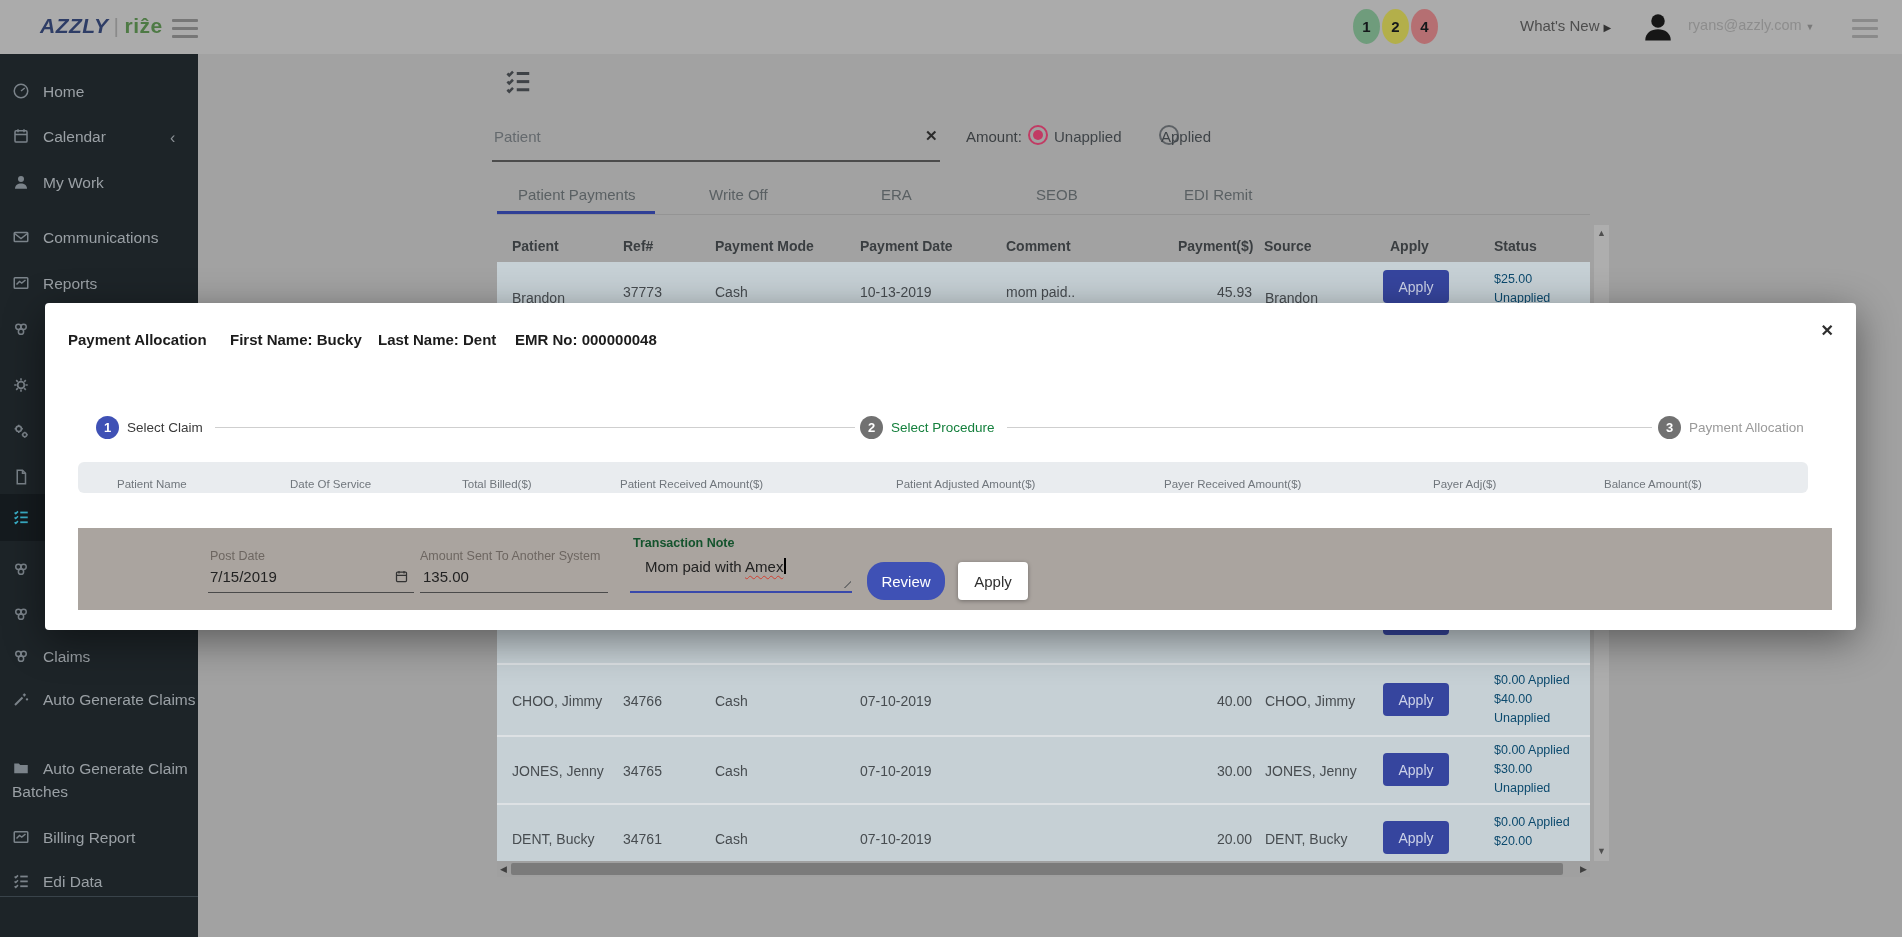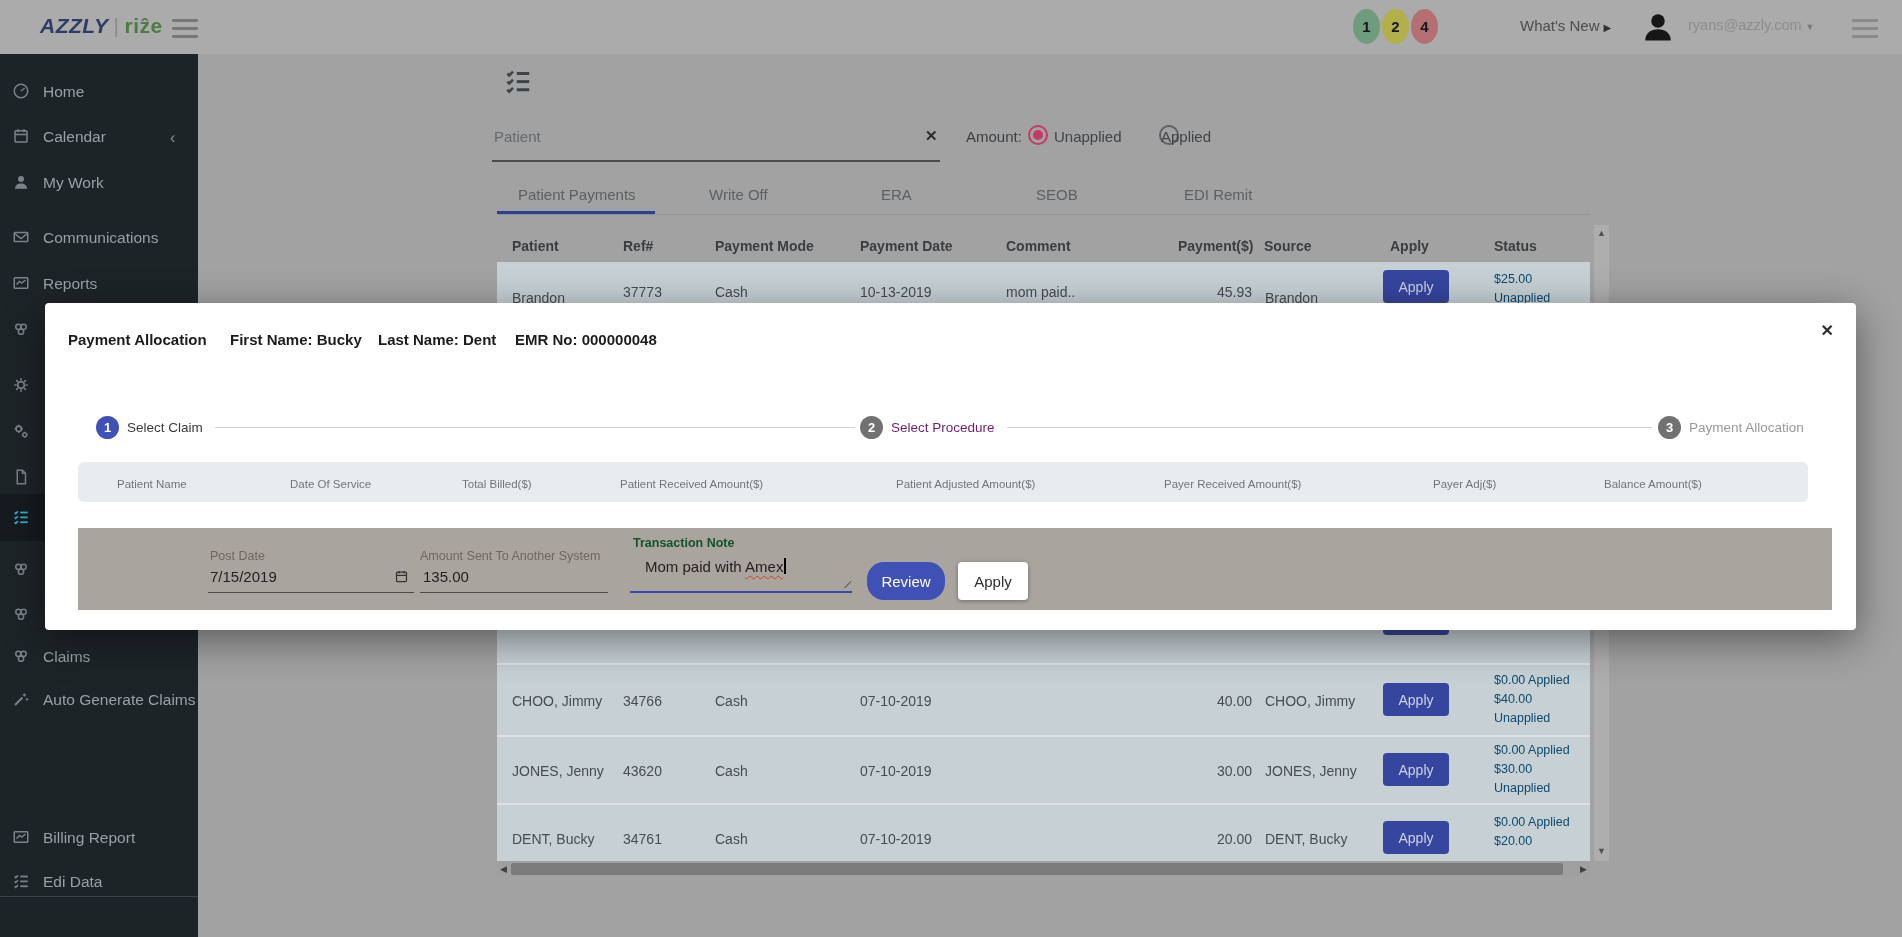--- a/index.html
+++ b/index.html
@@ -56,21 +56,21 @@
   .modal{left:45px;top:303px;width:1811px;height:327px;background:#ffffff;border-radius:4px;box-shadow:0 10px 40px rgba(0,0,0,.45);z-index:10;}
   .modal .hdr{position:absolute;top:28px;font-size:15px;font-weight:bold;color:#1c1c1c;}
   .modal-close{position:absolute;right:22px;top:18px;font-size:16px;font-weight:bold;color:#2f2f2f;cursor:pointer;}
   .pay-panel{position:absolute;left:23px;top:52px;width:1764px;height:40px;border:1px solid #d9d9d9;border-radius:8px;box-shadow:0 2px 3px rgba(0,0,0,.08);}
   .pay-panel .seg{position:absolute;top:11px;font-size:13.5px;color:#6f6f6f;}
   .pay-panel .seg b{color:#111;margin-left:5px;}
   .pay-title{position:absolute;left:17px;top:11px;font-size:14px;font-weight:bold;color:#111;}
   .step-circle{position:absolute;width:23px;height:23px;border-radius:50%;color:#fff;font-size:13px;font-weight:bold;display:flex;align-items:center;justify-content:center;}
   .step-label{position:absolute;font-size:13.5px;}
   .step-line{position:absolute;height:1px;background:#cfcfcf;}
-  .claim-head{position:absolute;left:33px;top:159px;width:1730px;height:40px;background:#e9ecef;border-radius:6px;}
+  .claim-head{position:absolute;left:33px;top:159px;width:1730px;height:31px;background:#e9ecef;border-radius:6px;}
   .claim-th{position:absolute;top:16px;font-size:11.5px;color:#70767c;}
   .form-strip{position:absolute;left:33px;top:225px;width:1754px;height:82px;background:#aaa49f;}
   .f-label{position:absolute;font-size:12.5px;color:#6d6661;}
   .f-value{position:absolute;font-size:15px;color:#222;}
   .f-line{position:absolute;height:1px;background:#4a4a4a;}
   .note-label{position:absolute;font-size:12.5px;color:#14532d;font-weight:bold;}
   .note-line{position:absolute;height:2px;background:#3949ab;}
   .misspell{text-decoration:underline wavy #d23f31 1px;text-underline-offset:3px;}
   .caret{display:inline-block;width:2px;height:16px;background:#000;vertical-align:-2px;margin-left:1px;}
   .grip{position:absolute;width:10px;height:10px;background:repeating-linear-gradient(135deg,#6f6f6f 0 1.5px,transparent 1.5px 4.5px);clip-path:polygon(100% 0,100% 100%,0 100%);}
@@ -215,20 +215,23 @@
         </svg></div>
     <div class="side-item" style="top:545px;"><svg viewBox="0 0 24 24">
           <use href="#i-coins"></use>
         </svg></div>
     <div class="side-item" style="top:587px;"><svg viewBox="0 0 24 24">
           <use href="#i-coins"></use>
         </svg><span>Claims</span></div>
     <div class="side-item" style="top:630px;"><svg viewBox="0 0 24 24">
           <use href="#i-wand"></use>
         </svg><span>Auto Generate Claims</span></div>
+    <div class="side-item" style="top:699px;"><svg viewBox="0 0 24 24">
+          <use href="#i-folder"></use>
+        </svg><span>Auto Generate Claim Batches</span></div>
     <div class="side-item" style="top:768px;"><svg viewBox="0 0 24 24">
           <use href="#i-chart"></use>
         </svg><span>Billing Report</span></div>
     <div class="side-item" style="top:812px;"><svg viewBox="0 0 24 24">
           <use href="#i-checklist"></use>
         </svg><span>Edi Data</span></div>
     <div class="side-divider"></div>
   </div>
 
   
@@ -306,21 +309,21 @@
     <div class="status" style="left:997px;top:6px;">
       <div>$0.00 Applied</div>
       <div>$40.00</div>
       <div>Unapplied</div>
     </div>
   </div>
 
   
   <div class="row" style="top:735px;height:66px;">
     <div class="cell" style="left:15px;top:26px;">JONES, Jenny</div>
-    <div class="cell" style="left:126px;top:26px;">43620</div>
+    <div class="cell" style="left:126px;top:26px;">34765</div>
     <div class="cell" style="left:218px;top:26px;">Cash</div>
     <div class="cell" style="left:363px;top:26px;">07-10-2019</div>
     <div class="cell" style="left:680px;top:26px;width:75px;text-align:right;">30.00</div>
     <div class="cell" style="left:768px;top:26px;">JONES, Jenny</div>
     <button class="apply-btn" style="left:886px;top:16px;">Apply</button>
     <div class="status" style="left:997px;top:4px;">
       <div>$0.00 Applied</div>
       <div>$30.00</div>
       <div>Unapplied</div>
     </div>
@@ -357,21 +360,21 @@
     <div class="hdr" style="left:185px;"><span>First Name:</span>&nbsp;<span>Bucky</span></div>
     <div class="hdr" style="left:333px;"><span>Last Name:</span>&nbsp;<span>Dent</span></div>
     <div class="hdr" style="left:470px;"><span>EMR No:</span>&nbsp;<span>000000048</span></div>
     <div class="modal-close">✕</div>
 
 
     <div class="step-circle" style="left:51px;top:113px;background:#3f51b5;">1</div>
     <div class="step-label" style="left:82px;top:117px;color:#3a3a3a;">Select Claim</div>
     <div class="step-line" style="left:170px;top:124px;width:640px;"></div>
     <div class="step-circle" style="left:815px;top:113px;background:#717171;">2</div>
-    <div class="step-label" style="left:846px;top:117px;color:#701a75;">Select Procedure</div>
+    <div class="step-label" style="left:846px;top:117px;color:#15803d;">Select Procedure</div>
     <div class="step-line" style="left:962px;top:124px;width:645px;"></div>
     <div class="step-circle" style="left:1613px;top:113px;background:#717171;">3</div>
     <div class="step-label" style="left:1644px;top:117px;color:#9a9a9a;">Payment Allocation</div>
 
     <div class="claim-head">
       <div class="claim-th" style="left:39px;">Patient Name</div>
       <div class="claim-th" style="left:212px;">Date Of Service</div>
       <div class="claim-th" style="left:384px;">Total Billed($)</div>
       <div class="claim-th" style="left:542px;">Patient Received Amount($)</div>
       <div class="claim-th" style="left:818px;">Patient Adjusted Amount($)</div>

